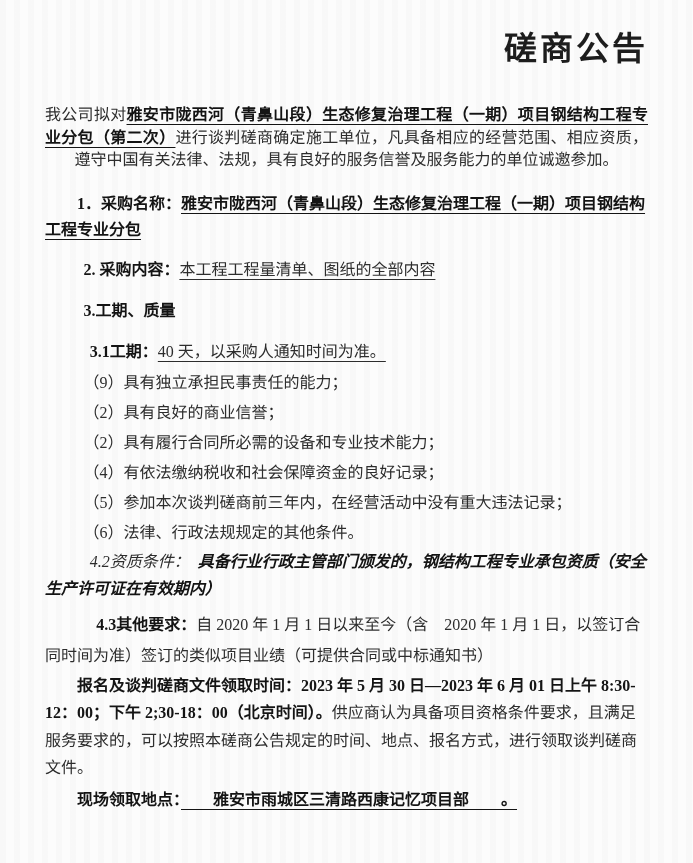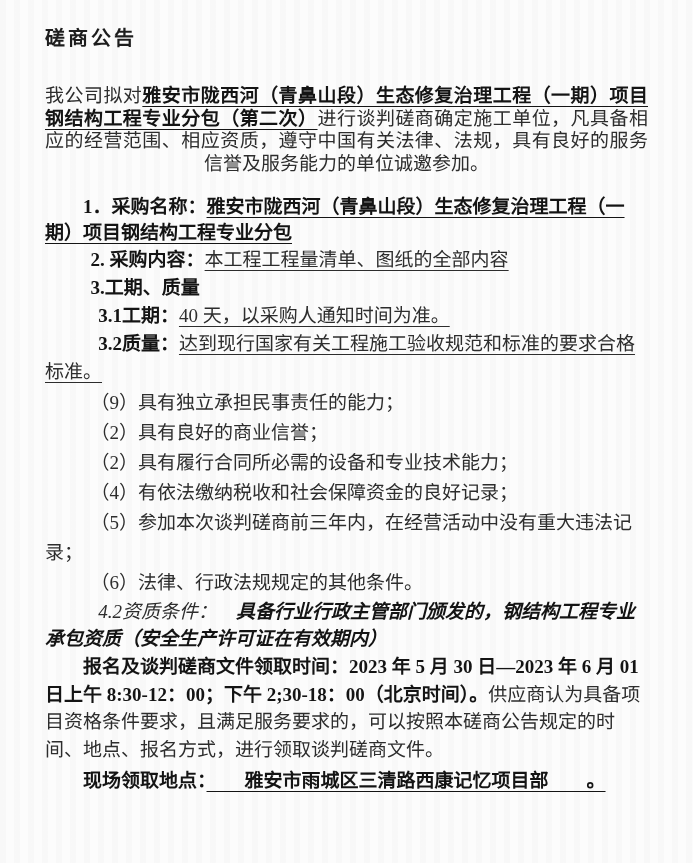--- a/index.html
+++ b/index.html
@@ -16,42 +16,42 @@
     content: "";
     position: absolute; inset: 0;
     background: repeating-linear-gradient(90deg,
       rgba(0,0,0,0.015) 0 6px, rgba(0,0,0,0) 6px 14px);
     pointer-events: none;
   }
   .page { padding: 10px 45px 0 45px; position: relative; }
 
   .title {
     font-family: "Liberation Sans", "DejaVu Sans", sans-serif;
-    font-size: 20px; font-weight: 700; color: #1d1d1d;
-    text-align: left; letter-spacing: 3px;
+    font-size: 33px; font-weight: 700; color: #1d1d1d;
+    text-align: right; letter-spacing: 3px;
     margin: 12px 0 34px 0;
   }
 
-  p { margin: 0; font-size: 19px; line-height: 28px; }
+  p { margin: 0; font-size: 16px; line-height: 28px; }
   .b  { font-weight: bold; color: #141414; }
   .u  { text-decoration: underline; text-underline-offset: 4px; text-decoration-thickness: 1px; }
 
   .ind2  { text-indent: 2em; }
   .ind24 { text-indent: 2.4em; }
   .ind28 { text-indent: 2.8em; }
   .ind32 { text-indent: 3.2em; }
 
   .intro {
     line-height: 22.5px;
     text-align: justify;
     text-align-last: center;
     margin-bottom: 9px;
   }
   .p-name   { line-height: 26px; margin-top: 19px; }
-  .p-row    { margin-top: 0; }
+  .p-row    { margin-top: 13px; }
   .p-quals  { line-height: 30px; }
   .p-cred   { line-height: 27px; font-style: italic; }
   .p-other  { line-height: 31px; margin-top: 7px; }
   .p-signup { line-height: 27.5px; margin-top: 1px; }
   .p-online { line-height: 32.5px; margin-top: 2px; }
 </style>
 </head>
 <body>
 
 <div class="page">
@@ -61,35 +61,35 @@
   <p class="intro"><span>我公司拟对</span><span class="b u">雅安市陇西河（青鼻山段）生态修复治理工程（一期）项目钢结构工程专业分包（第二次）</span><span>进行谈判磋商确定施工单位，凡具备相应的经营范围、相应资质，遵守中国有关法律、法规，具有良好的服务信誉及服务能力的单位诚邀参加。</span></p>
 
   <p class="ind2 p-name"><span class="b">1．采购名称：</span><span class="b u">雅安市陇西河（青鼻山段）生态修复治理工程（一期）项目钢结构工程专业分包</span></p>
 
   <p class="ind24 p-row"><span class="b">2. 采购内容：</span><span class="u">本工程工程量清单、图纸的全部内容</span></p>
 
   <p class="ind24 p-row"><span class="b">3.工期、质量</span></p>
 
   <p class="ind28 p-row"><span class="b">3.1工期：</span><span class="u">40 天，以采购人通知时间为准。</span></p>
 
-  <p class="ind28 p-row"><span class="b">3.2质量：</span><span class="u">达到现行国家有关工程施工验收规范和标准的要求合格标准。</span></p>
 
 
 
   <div style="margin-top:2px;">
     <p class="ind24 p-quals">（9）具有独立承担民事责任的能力；</p>
     <p class="ind24 p-quals">（2）具有良好的商业信誉；</p>
     <p class="ind24 p-quals">（2）具有履行合同所必需的设备和专业技术能力；</p>
     <p class="ind24 p-quals">（4）有依法缴纳税收和社会保障资金的良好记录；</p>
     <p class="ind24 p-quals">（5）参加本次谈判磋商前三年内，在经营活动中没有重大违法记录；</p>
     <p class="ind24 p-quals">（6）法律、行政法规规定的其他条件。</p>
   </div>
 
   <p class="ind28 p-cred"><span>4.2资质条件：</span><span class="b">　具备行业行政主管部门颁发的，钢结构工程专业承包资质（安全生产许可证在有效期内）</span></p>
 
+  <p class="ind32 p-other"><span class="b">4.3其他要求：</span><span>自 2020 年 1 月 1 日以来至今（含　2020 年 1 月 1 日，以签订合同时间为准）签订的类似项目业绩（可提供合同或中标通知书）</span></p>
 
   <p class="ind2 p-signup"><span class="b">报名及谈判磋商文件领取时间：</span><span class="b">2023 年 5 月 30 日—2023 年 6 月 01 日上午 8:30-12：00；下午 2;30-18：00（北京时间）。</span><span>供应商认为具备项目资格条件要求，且满足服务要求的，可以按照本磋商公告规定的时间、地点、报名方式，进行领取谈判磋商文件。</span></p>
 
 
   <p class="ind2" style="margin-top:4px;"><span class="b">现场领取地点：</span><span class="b u">　　雅安市雨城区三清路西康记忆项目部　　。</span></p>
 
   <p class="ind2 p-online"></p>
 
 </div>
 

